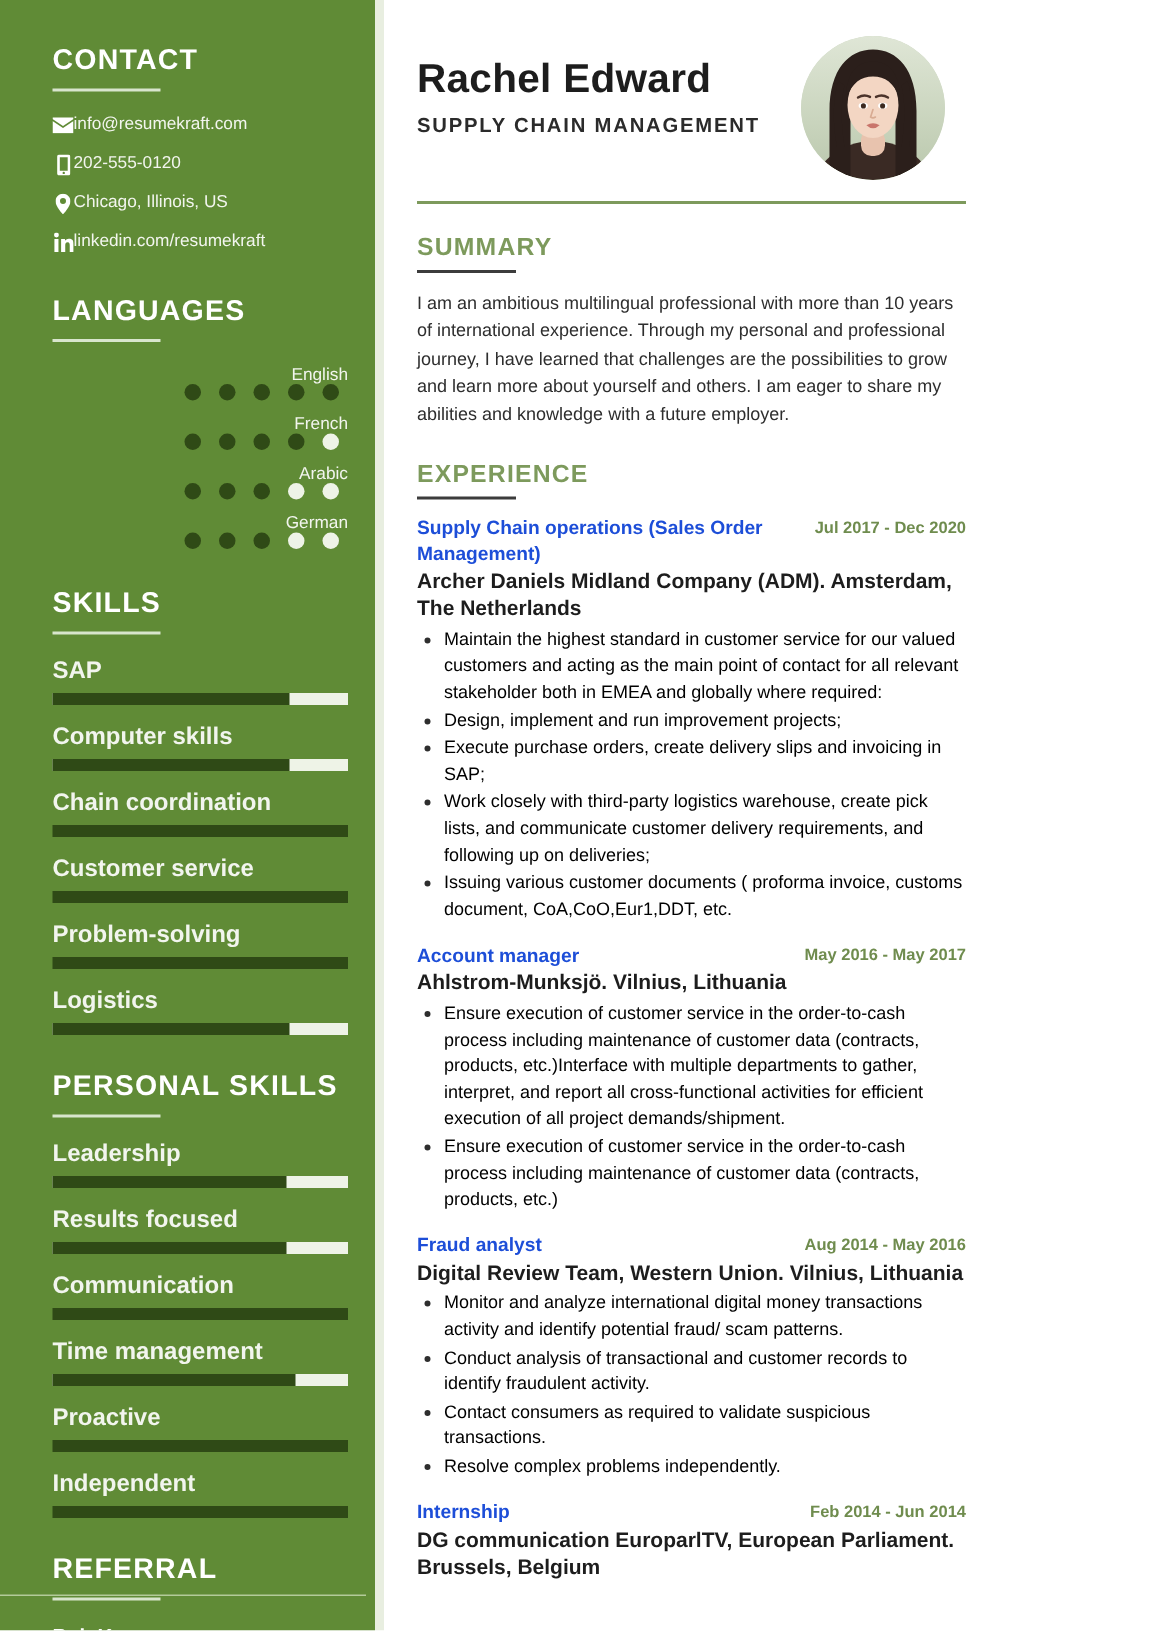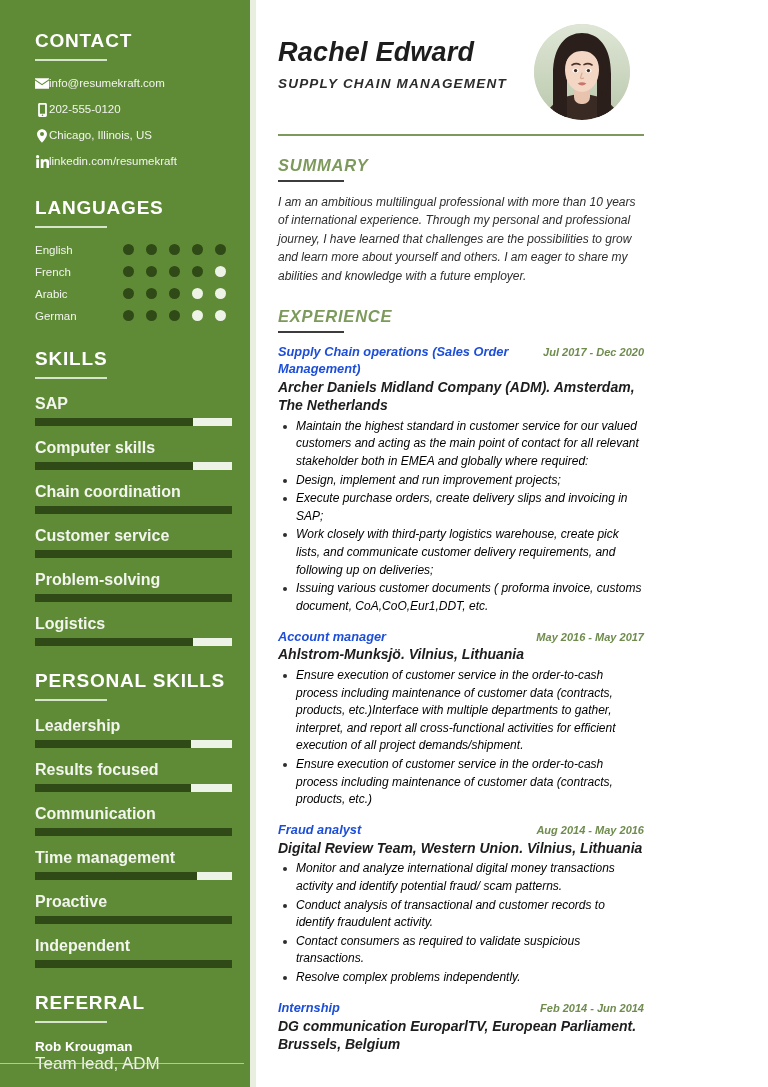--- a/index.html
+++ b/index.html
@@ -44,22 +44,23 @@
     display:flex; align-items:center; gap:0;
     font-size:11.5px; color:#f2f5ee;
     margin-bottom:12px; line-height:1.2;
   }
   .cicon { width:14px; display:flex; justify-content:center; align-items:center; flex:0 0 14px; }
   .cicon svg { display:block; fill:#ffffff; }
 
   
   .lang-block { margin-bottom:26px; }
   .lang-row {
-    display:flex; align-items:flex-start;
+    display:flex; align-items:flex-end;
     margin-bottom:10px;
+    flex-direction:column;
   }
   .lang-name { font-size:11.5px; color:#f2f5ee; flex:1 1 auto; }
   .dots { display:flex; gap:12px; flex:0 0 auto; padding-right:6px; }
   .dot { width:11px; height:11px; border-radius:50%; background:#2f4a16; }
   .dot.off { background:#eef3e7; }
 
   
   .skills-block { margin-bottom:24px; }
   .skill-row { margin-bottom:13px; }
   .skill-name { font-size:16px; color:#f2f5ee; margin-bottom:5px;font-weight:bold; }
@@ -67,21 +68,21 @@
   .bar-fill { height:8px; background:#2f4a16; }
 
   
   .ref-name { font-size:13.5px; font-weight:700; color:#ffffff; }
   .ref-role { font-size:17px; color:#eef3e7; }
   .sb-bottom-rule {
     position:absolute; left:0; right:6px; top:1063px; height:1px; background:#cfe0bc; opacity:.75;
   }
 
   
-  .main { flex:1 1 auto; padding:24px 28px 0 28px; position:relative;font-style:italic; }
+  .main { flex:1 1 auto; padding:24px 28px 0 28px; position:relative; }
   .hdr { display:flex; align-items:flex-start; justify-content:space-between; }
   .hdr-txt { padding-top:14px; }
   .name {
     font-size:27px; font-weight:700; color:#1d1d1d; letter-spacing:.2px; line-height:1.1;
     margin-bottom:8px;
   }
   .role {
     font-size:13.5px; font-weight:700; letter-spacing:1.2px; color:#2b2b2b;
   }
   .photo {

